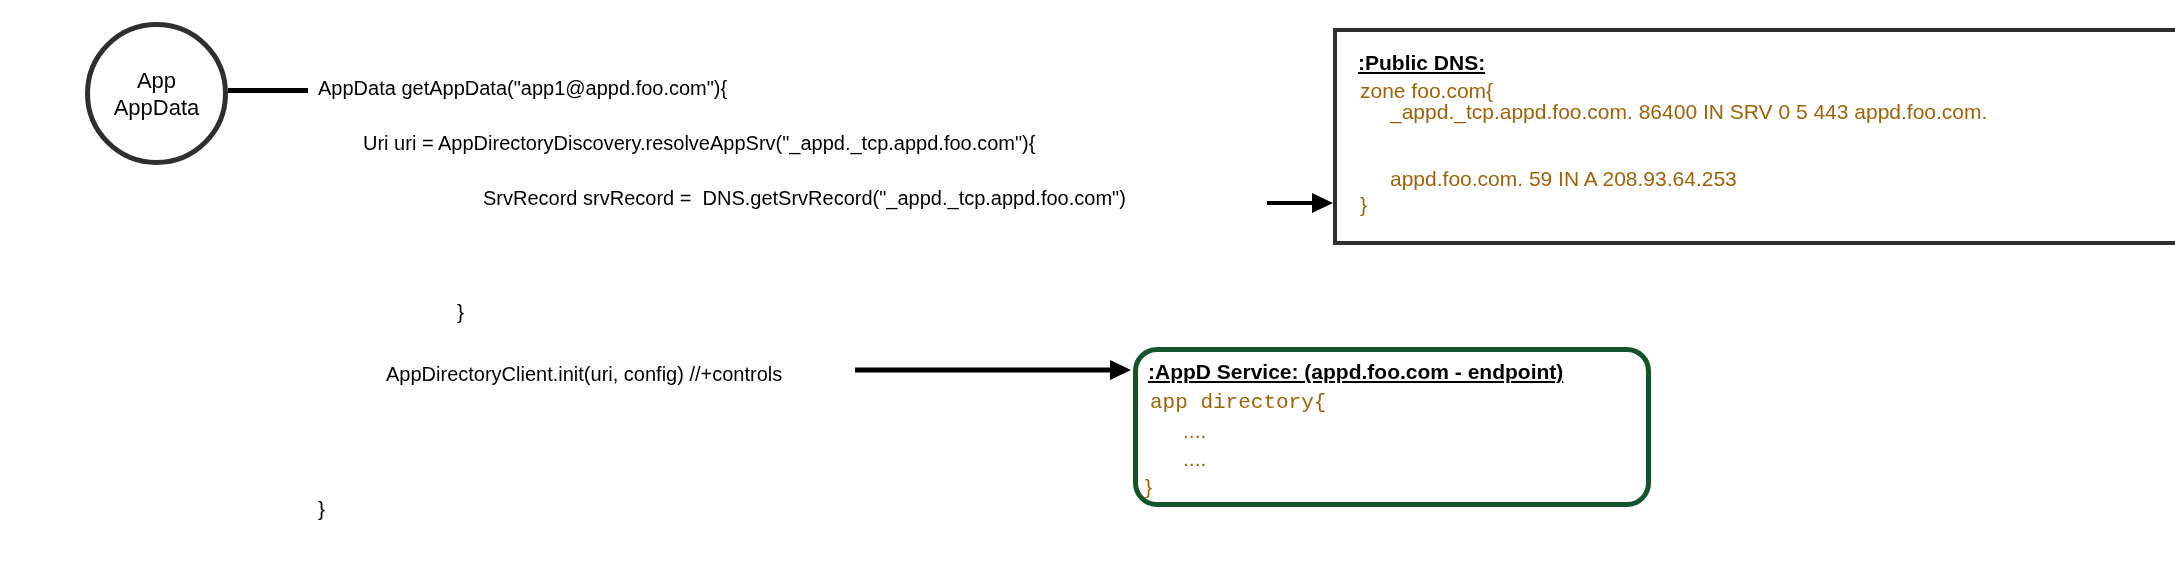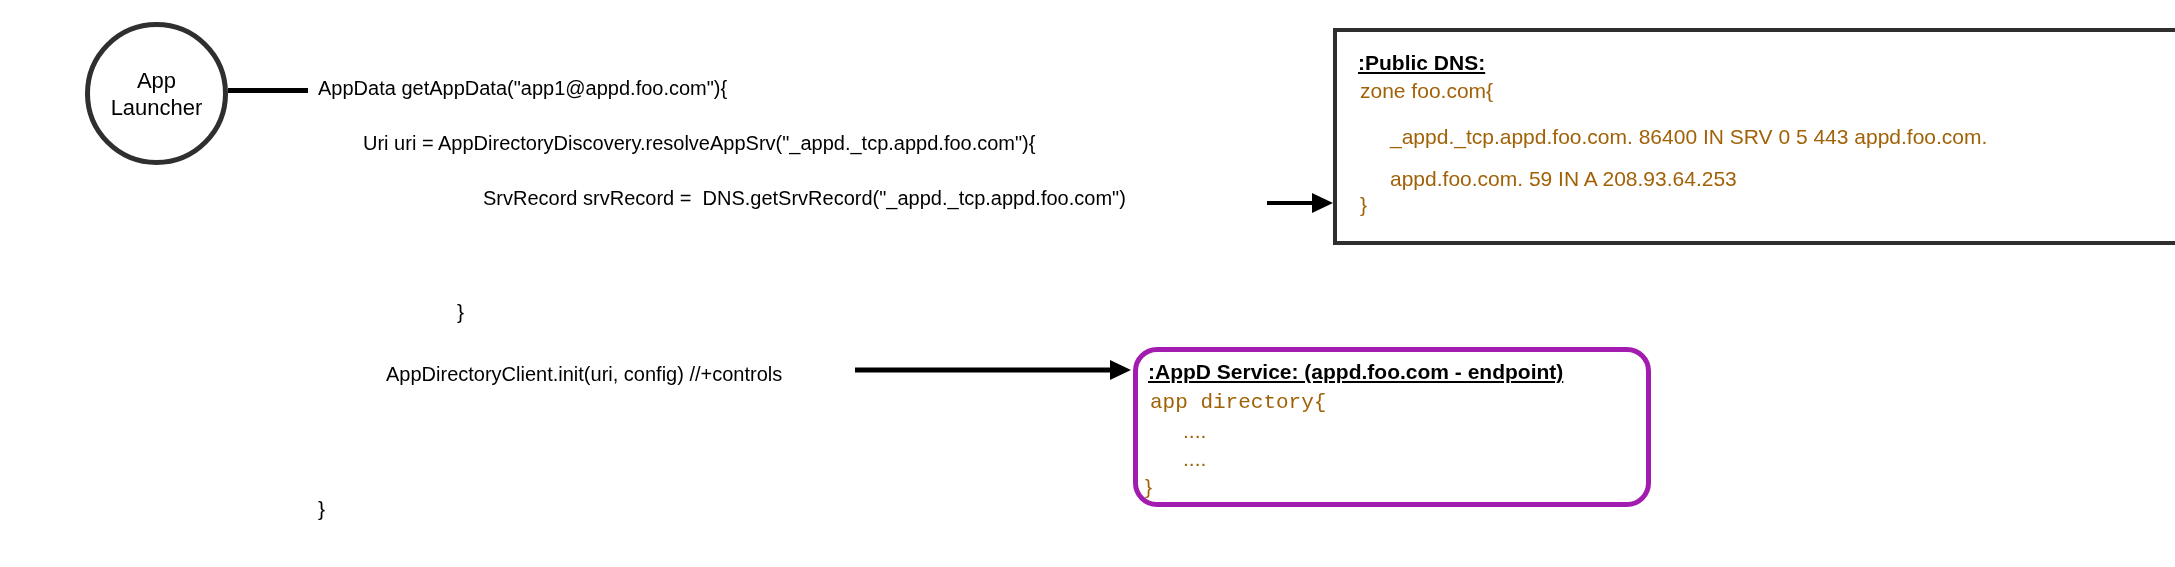--- a/index.html
+++ b/index.html
@@ -105,34 +105,34 @@
     color: #a16207;
     white-space: pre;
   }
   
   .appd-box {
     position: absolute;
     left: 1133px;
     top: 347px;
     width: 518px;
     height: 160px;
-    border: 5px solid #a21caf;
+    border: 5px solid #14532d;
     border-radius: 24px;
     background: #ffffff;
     box-sizing: border-box;
   }
 </style>
 </head>
 <body>
 
 <div id="canvas">
 
   <div class="actor-circle">
     <div class="label-line">App</div>
-    <div class="label-line">Launcher</div>
+    <div class="label-line">AppData</div>
   </div>
   <div class="connector"></div>
 
   <div class="code-line" style="left:318px; top:76px;">AppData getAppData("app1@appd.foo.com"){</div>
   <div class="code-line" style="left:363px; top:131px;">Uri uri = AppDirectoryDiscovery.resolveAppSrv("_appd._tcp.appd.foo.com"){</div>
   <div class="code-line" style="left:483px; top:186px;">SrvRecord srvRecord =  DNS.getSrvRecord("_appd._tcp.appd.foo.com")</div>
   <div class="brace" style="left:457px; top:299px;">}</div>
   <div class="code-line" style="left:386px; top:362px;">AppDirectoryClient.init(uri, config) //+controls</div>
   <div class="brace" style="left:318px; top:496px;">}</div>
 
@@ -142,21 +142,21 @@
   </div>
 
   <div class="arrow" style="left:855px; top:360px; width:276px; height:20px;">
     <div class="shaft" style="width:260px; height:5px;"></div>
     <div class="head"></div>
   </div>
 
   <div class="dns-box">
     <div class="box-title" style="left:21px; top:18px;">:Public DNS:</div>
     <div class="box-line" style="left:23px; top:46px;">zone foo.com{</div>
-    <div class="box-line" style="left:53px; top:92px;text-align:center;">_appd._tcp.appd.foo.com. 86400 IN SRV 0 5 443 appd.foo.com.</div>
+    <div class="box-line" style="left:53px; top:67px;text-align:center;">_appd._tcp.appd.foo.com. 86400 IN SRV 0 5 443 appd.foo.com.</div>
     <div class="box-line" style="left:53px; top:134px;">appd.foo.com. 59 IN A 208.93.64.253</div>
     <div class="box-line" style="left:23px; top:160px;">}</div>
   </div>
 
   <div class="appd-box">
     <div class="box-title" style="left:10px; top:7px;">:AppD Service: (appd.foo.com - endpoint)</div>
     <div class="box-line" style="left:12px; top:38px;font-family:Liberation Mono, monospace;">app directory{</div>
     <div class="box-line" style="left:45px; top:66px;">....</div>
     <div class="box-line" style="left:45px; top:94px;">....</div>
     <div class="box-line" style="left:7px;  top:122px;">}</div>

